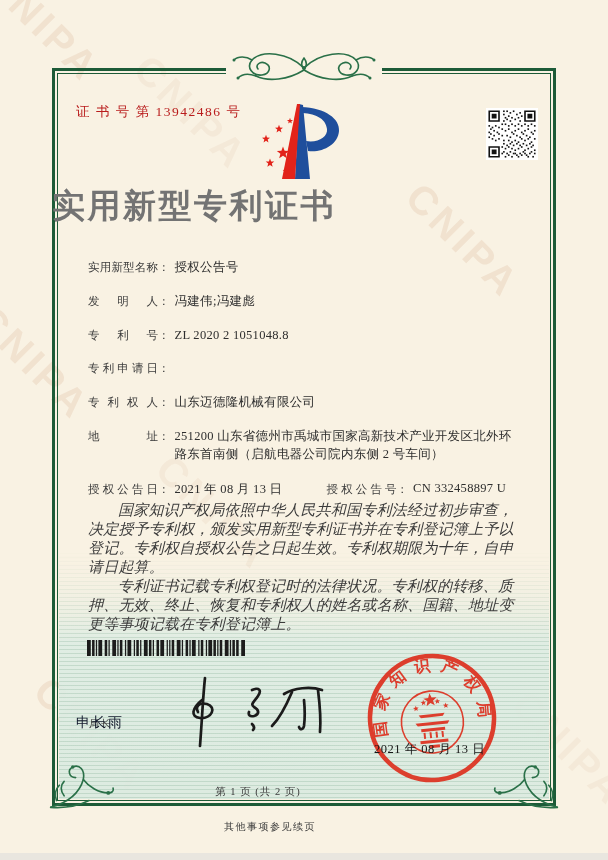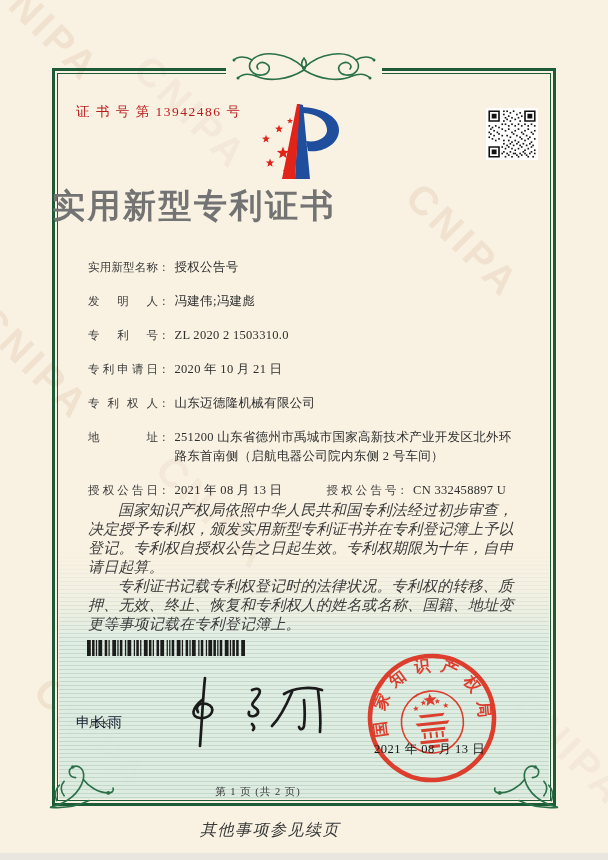--- a/index.html
+++ b/index.html
@@ -72,21 +72,21 @@
   .barcode { position:absolute; left:87px; top:640px; width:158px; height:16px; color:#1c1c1c; }
 
   .sig-title { position:absolute; left:89px; top:717px; font-size:10px; letter-spacing:2px; color:#303030; }
   .sig-name  { position:absolute; left:76px; top:714px; font-size:14px; letter-spacing:2px; color:#0f172a; }
   .sig-hand  { position:absolute; left:172px; top:660px; }
 
   .seal { position:absolute; left:366px; top:652px; }
   .seal-date { position:absolute; left:374px; top:741px; font-size:12.5px; letter-spacing:0.5px; color:#161616; white-space:nowrap; }
 
   .footer-page { position:absolute; left:52px; top:785px; width:412px; text-align:center; font-size:10.5px; letter-spacing:1px; color:#3a3a3a; }
-  .footer-note { position:absolute; left:0; top:820px; width:540px; text-align:center; font-size:16px; letter-spacing:1.5px; color:#3a3a3a; font-style:italic; }
+  .footer-note { position:absolute; left:0; top:820px; width:540px; text-align:center; font-size:10px; letter-spacing:1.5px; color:#3a3a3a; }
 </style>
 </head>
 <body>
 
 <div class="page">
 
   <span class="wm" style="left:-28px; top:2px;">CNIPA</span>
   <span class="wm wm-light" style="left:120px; top:90px;">CNIPA</span>
   <span class="wm" style="left:392px; top:218px;">CNIPA</span>
   <span class="wm" style="left:-38px; top:340px;">CNIPA</span>
@@ -298,26 +298,25 @@
       <span class="fvalue">授权公告号</span>
     </div>
     <div class="frow">
       <span class="flabel">发明人</span>
         <span class="fcolon">：</span>
       <span class="fvalue">冯建伟;冯建彪</span>
     </div>
     <div class="frow">
       <span class="flabel">专利号</span>
         <span class="fcolon">：</span>
-      <span class="fvalue">ZL 2020 2 1503310.0</span>
+      <span class="fvalue">ZL 2020 2 1051048.8</span>
     </div>
     <div class="frow">
       <span class="flabel">专利申请日</span>
         <span class="fcolon">：</span>
-      <span class="fvalue">2020 年 10 月 21 日</span>
     </div>
     <div class="frow">
       <span class="flabel">专利权人</span>
         <span class="fcolon">：</span>
       <span class="fvalue">山东迈德隆机械有限公司</span>
     </div>
     <div class="frow">
       <span class="flabel">地址</span>
         <span class="fcolon">：</span>
       <span class="fvalue">251200 山东省德州市禹城市国家高新技术产业开发区北外环路东首南侧（启航电器公司院内东侧 2 号车间）</span>

